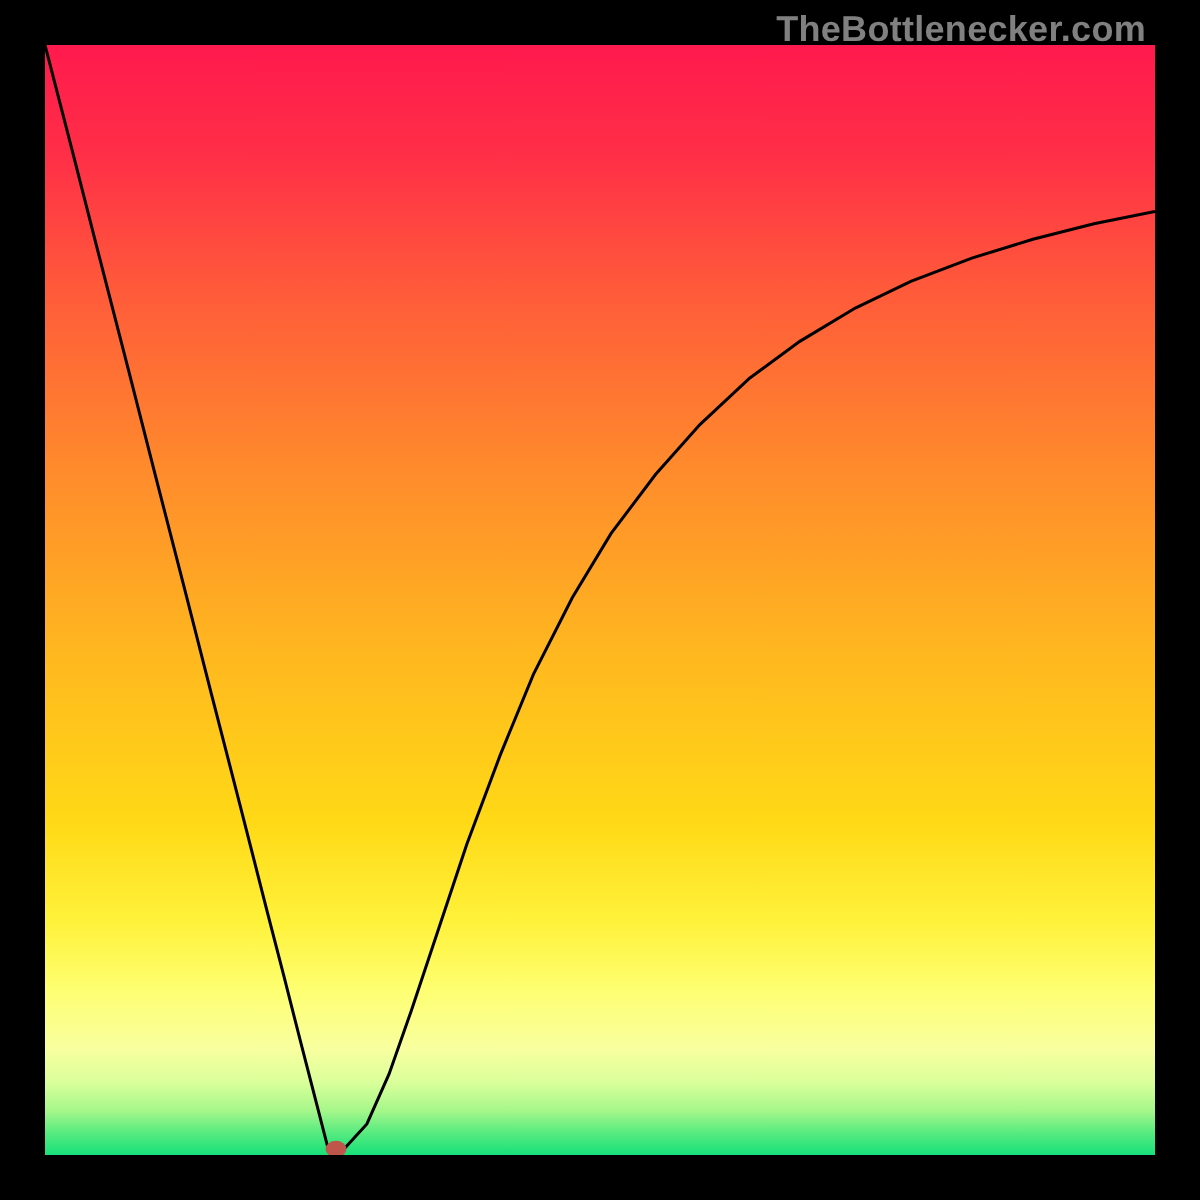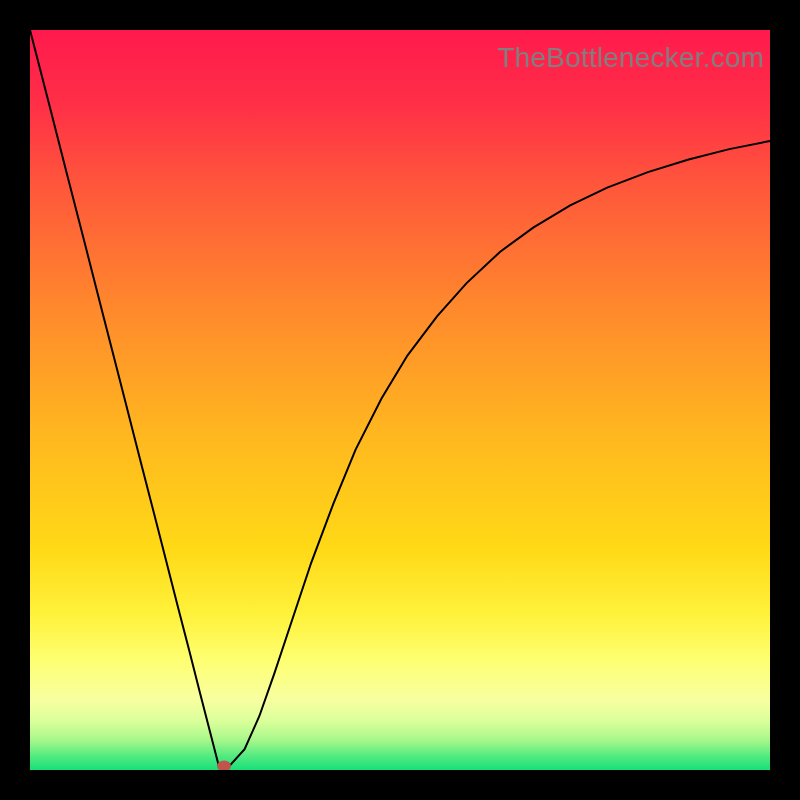--- a/index.html
+++ b/index.html
@@ -30,25 +30,24 @@
     left: 0;
     top: 0;
     width: 100%;
     height: 100%;
   }
   .watermark {
     position: absolute;
     top: 6px;
     right: 36px;
     color: #808080;
-    font-size: 28px;
-    font-weight: 400;
+    font-size: 24px;
+    font-weight: 700;
     z-index: 5;
     letter-spacing: 0.2px;
-    margin-top: 36px;
   }
   svg.curve-layer {
     position: absolute;
     left: 0;
     top: 0;
     width: 100%;
     height: 100%;
     z-index: 3;
   }
   .marker {

